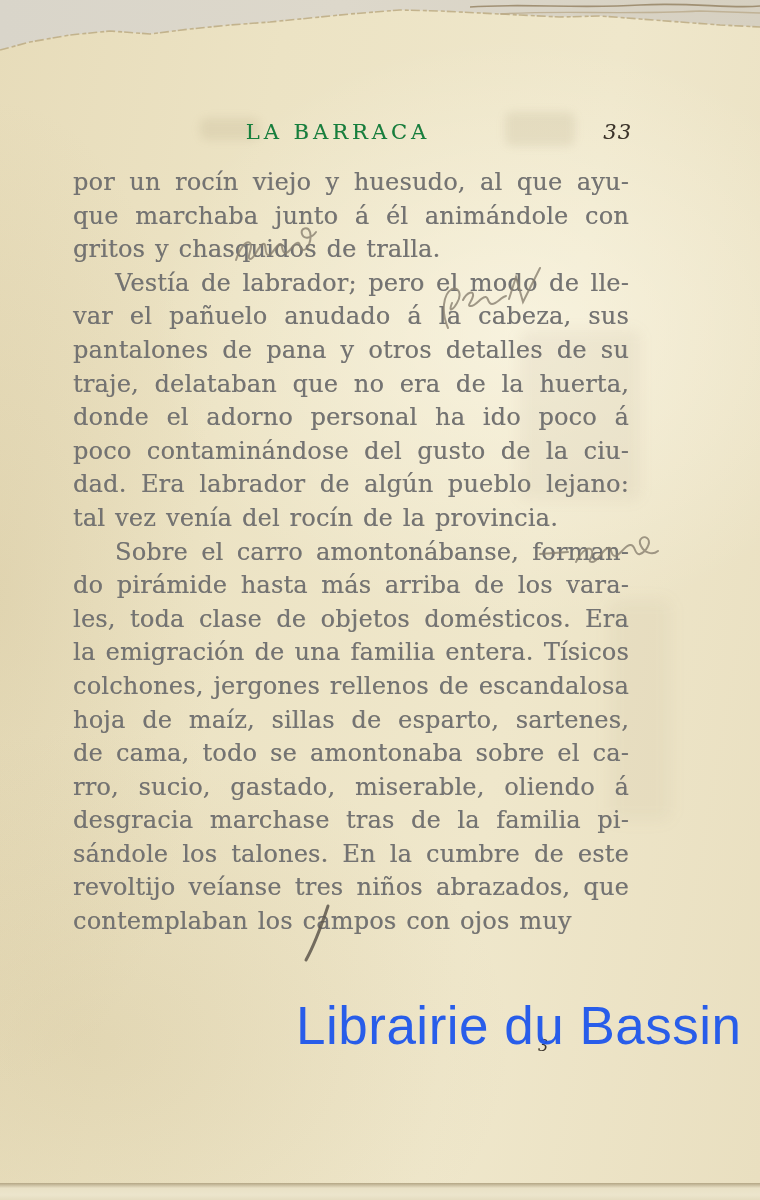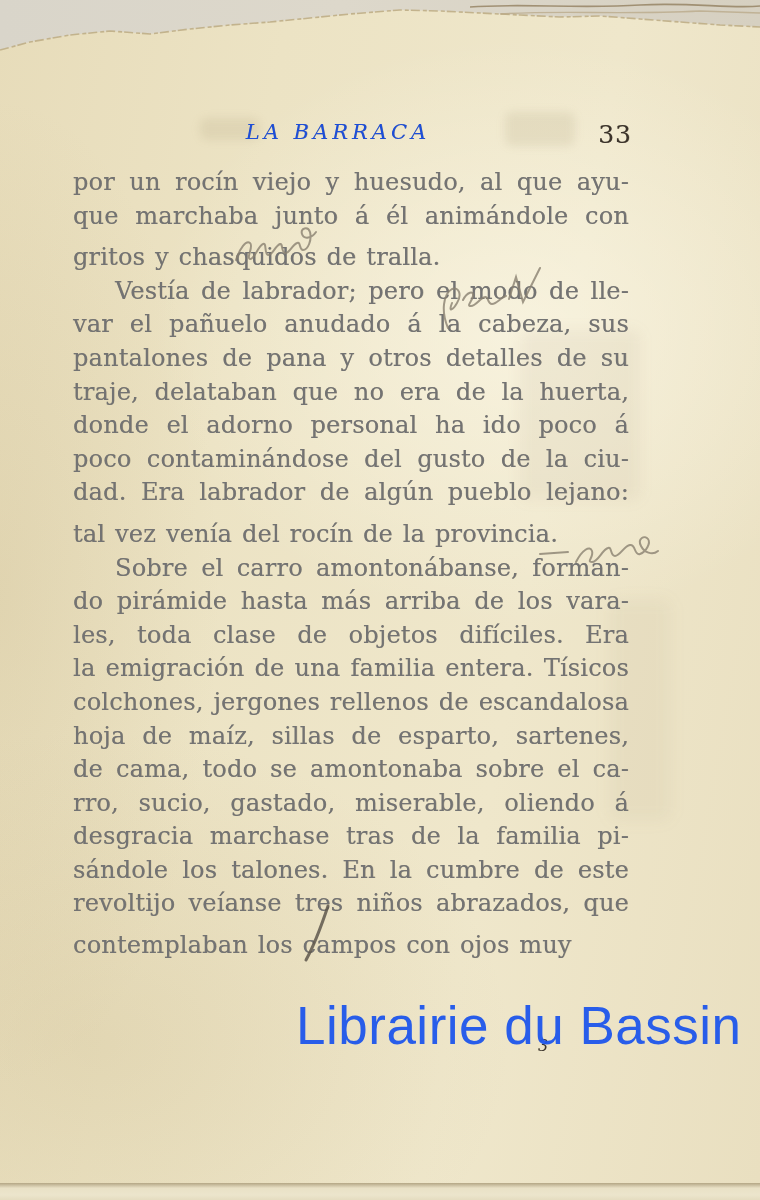--- a/index.html
+++ b/index.html
@@ -34,35 +34,35 @@
   
   .ghost{position:absolute;background:rgba(140,120,85,.12);filter:blur(4px);border-radius:8px;z-index:2;}
   .g1{left:200px;top:118px;width:60px;height:22px;}
   .g2{left:505px;top:112px;width:70px;height:34px;}
   .g3{left:520px;top:330px;width:120px;height:170px;background:rgba(140,120,85,.07);filter:blur(7px);}
   .g4{left:610px;top:600px;width:60px;height:220px;background:rgba(140,120,85,.06);filter:blur(8px);}
 
   
   .running-head{
     position:absolute;left:73px;top:120px;width:530px;text-align:center;
-    font-style:italic;font-size:21px;letter-spacing:4px;color:#1d4ed8;z-index:4;
+    font-size:21px;letter-spacing:4px;color:#15803d;z-index:4;
     text-shadow:.3px .3px .5px rgba(59,51,42,.35);
   }
   .folio{
     position:absolute;right:128px;top:120px;
-    font-size:25px;letter-spacing:1px;color:#3b332a;z-index:4;
+    font-style:italic;font-size:21px;letter-spacing:1px;color:#3b332a;z-index:4;
     text-shadow:.3px .3px .5px rgba(59,51,42,.35);
   }
   .text-block{
     position:absolute;left:73px;top:166px;width:556px;z-index:4;
     font-size:24px;color:#737373;letter-spacing:.2px;word-spacing:2px;
     text-shadow:.3px .3px .5px rgba(46,39,32,.35);
   }
   .pline{height:33.6px;line-height:33.6px;text-align:justify;text-align-last:justify;white-space:nowrap;}
-  .pline.end{text-align-last:left;margin-top:8px;}
+  .pline.end{text-align-last:left;}
   .pline.ind{text-indent:42px;}
 
   .signature{
     position:absolute;left:538px;top:1036px;font-style:italic;font-size:16px;
     color:#3a332a;z-index:4;
   }
 
   
   .marks{position:absolute;left:0;top:0;z-index:5;pointer-events:none;}
 
@@ -100,21 +100,21 @@
       <div class="pline">pantalones de pana y otros detalles de su</div>
       <div class="pline">traje, delataban que no era de la huerta,</div>
       <div class="pline">donde el adorno personal ha ido poco á</div>
       <div class="pline">poco contaminándose del gusto de la ciu-</div>
       <div class="pline">dad. Era labrador de algún pueblo lejano:</div>
       <div class="pline end">tal vez venía del rocín de la provincia.</div>
     </div>
     <div>
       <div class="pline ind">Sobre el carro amontonábanse, forman-</div>
       <div class="pline">do pirámide hasta más arriba de los vara-</div>
-      <div class="pline">les, toda clase de objetos difíciles. Era</div>
+      <div class="pline">les, toda clase de objetos domésticos. Era</div>
       <div class="pline">la emigración de una familia entera. Tísicos</div>
       <div class="pline">colchones, jergones rellenos de escandalosa</div>
       <div class="pline">hoja de maíz, sillas de esparto, sartenes,</div>
       <div class="pline">de cama, todo se amontonaba sobre el ca-</div>
       <div class="pline">rro, sucio, gastado, miserable, oliendo á</div>
       <div class="pline">desgracia marchase tras de la familia pi-</div>
       <div class="pline">sándole los talones. En la cumbre de este</div>
       <div class="pline">revoltijo veíanse tres niños abrazados, que</div>
       <div class="pline end">contemplaban los campos con ojos muy</div>
     </div>

